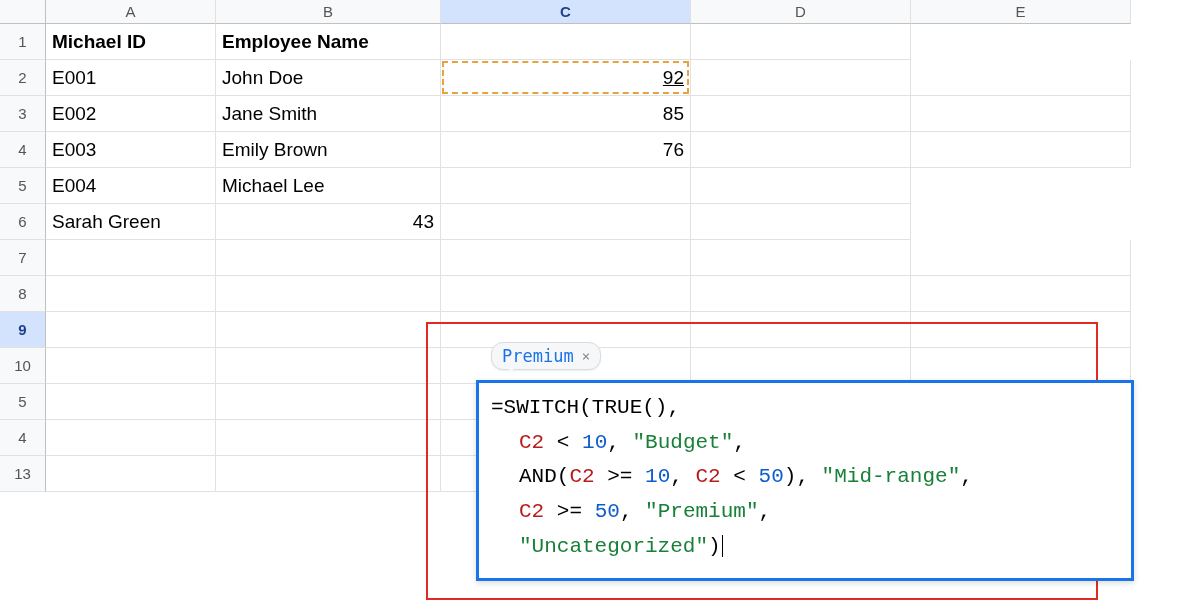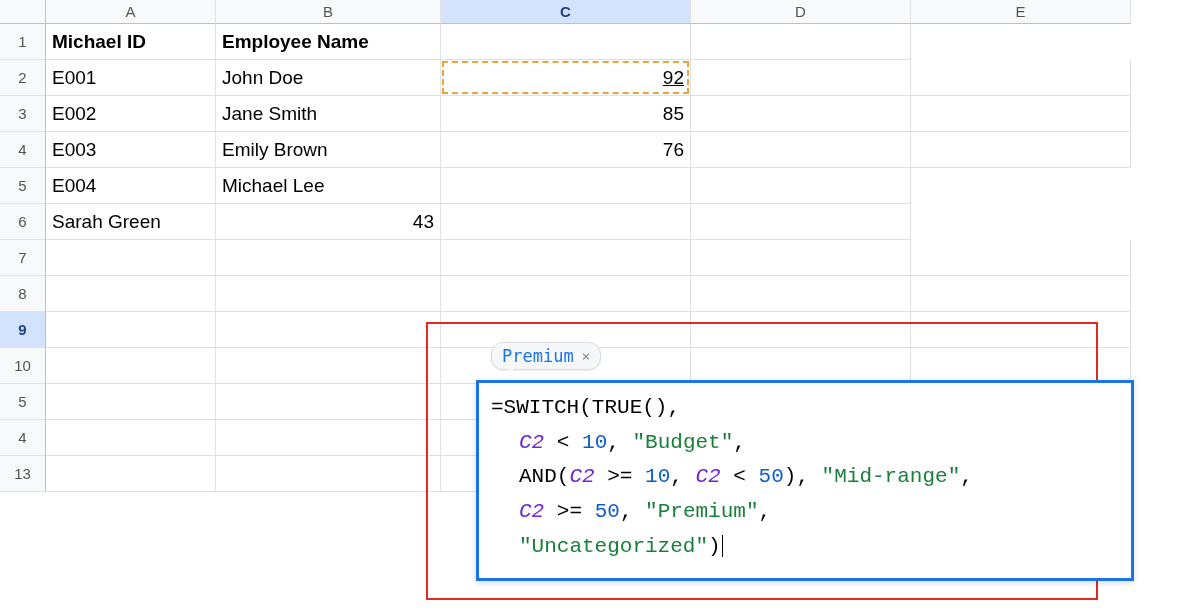--- a/index.html
+++ b/index.html
@@ -114,21 +114,21 @@
       border: 3px solid #1a73e8;
       background: #fff;
       padding: 8px 12px 14px 12px;
       font-family: "Consolas", "Courier New", monospace;
       font-size: 21px;
       line-height: 1.65;
       color: #000;
       box-shadow: 0 2px 6px rgba(0,0,0,0.15);
     }
     .formula-box .kw-func { color: #000; }
-    .formula-box .kw-ref { color: #6d28d9; font-style: italic; }
+    .formula-box .kw-ref { color: #b91c1c; }
     .formula-box .kw-num { color: #0f5ccd; }
     .formula-box .kw-str { color: #188038; }
     .formula-box .paren { color: #000; }
     .formula-box .cursor {
       display: inline-block;
       width: 1px;
       height: 22px;
       background: #000;
       vertical-align: middle;
       margin-left: 1px;

